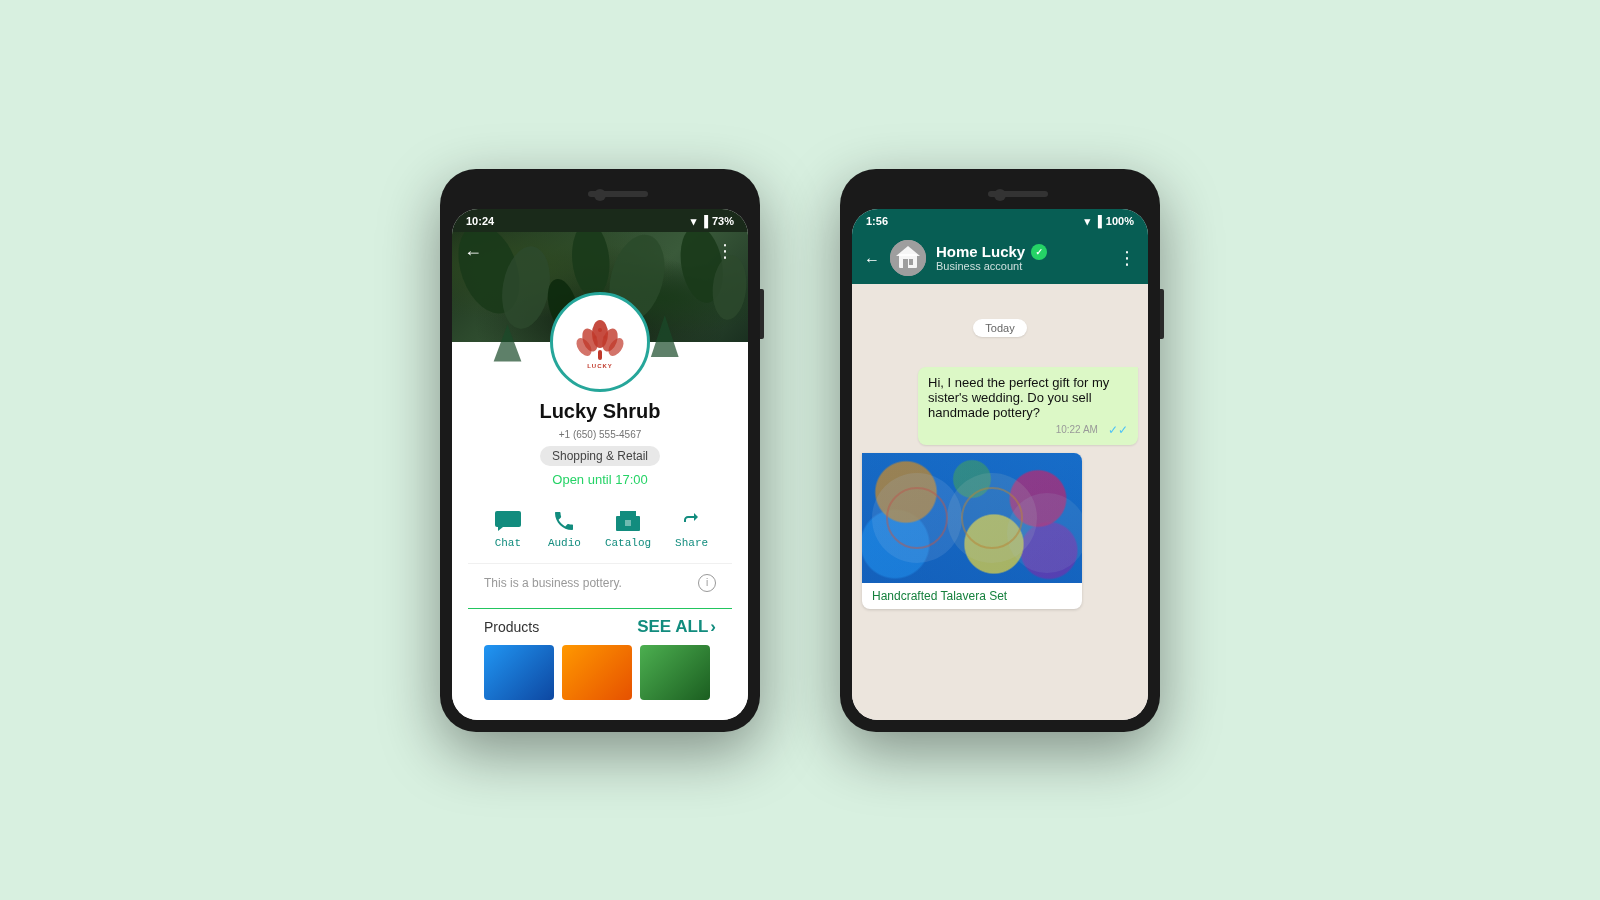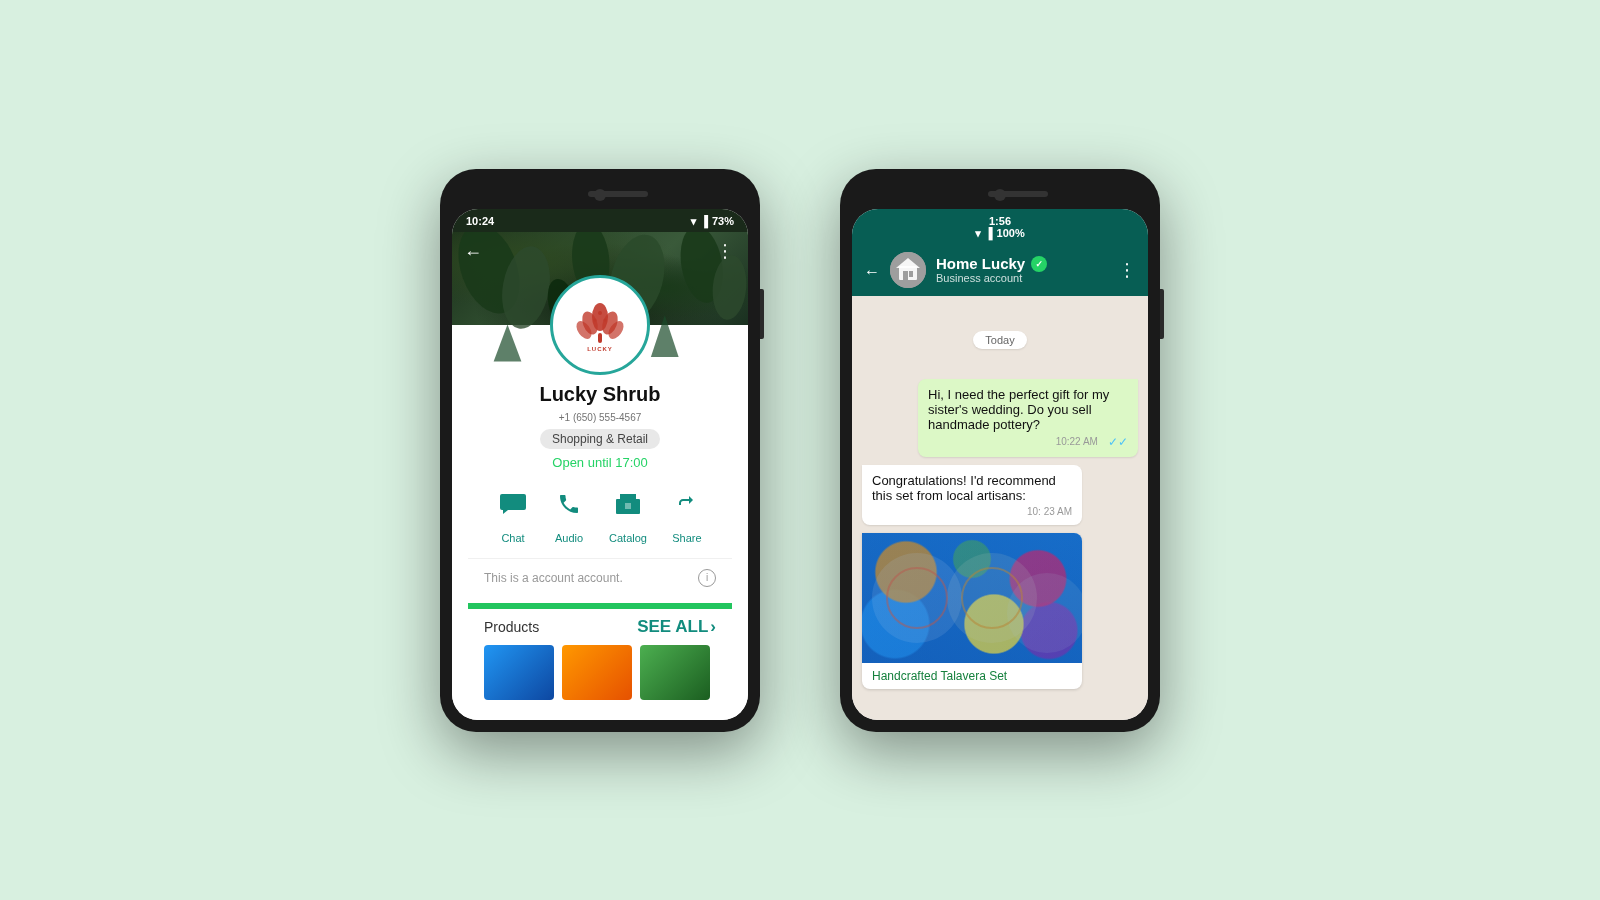--- a/index.html
+++ b/index.html
@@ -71,21 +71,21 @@
     .status-bar {
       display: flex;
       justify-content: space-between;
       align-items: center;
       padding: 6px 14px 4px;
       font-size: 11px;
       font-weight: 600;
       color: #fff;
     }
     .status-bar.dark-bg { background: #1a2a1a; }
-    .status-bar.green-bg { background: #075e54; flex-direction: column; }
+    .status-bar.green-bg { background: #075e54; }
     .status-icons {
       display: flex;
       align-items: center;
       gap: 4px;
     }
 
     .profile-cover {
       height: 160px;
       background: linear-gradient(135deg, #1a2e1a 0%, #2d4a2d 30%, #3a5a3a 60%, #1a3020 100%);
       position: relative;
@@ -185,24 +185,25 @@
       display: flex;
       justify-content: center;
       gap: 24px;
       padding: 12px 0 8px;
       width: 100%;
     }
     .action-btn {
       display: flex;
       flex-direction: column;
       align-items: center;
-      gap: 12px;
+      gap: 0;
       color: #128c7e;
       font-size: 11px;
       font-weight: 500;
+      font-family: Liberation Mono, monospace;
     }
     .action-icon {
       width: 32px;
       height: 32px;
       display: flex;
       align-items: center;
       justify-content: center;
       font-size: 18px;
     }
 
@@ -226,21 +227,21 @@
       display: flex;
       align-items: center;
       justify-content: center;
       font-size: 10px;
       color: #999;
     }
 
     .products-section {
       width: 100%;
       padding: 8px 16px;
-      border-top: 6px solid #22c55e;
+      border-top: 1px solid #22c55e;
     }
     .products-header {
       display: flex;
       justify-content: space-between;
       align-items: center;
       margin-bottom: 8px;
     }
     .products-title {
       font-size: 14px;
       color: #333;
@@ -520,21 +521,21 @@
             <svg width="24" height="24" viewBox="0 0 24 24">
               <path d="M18 8L14 4v3H8c-2.2 0-4 1.8-4 4v2h2v-2c0-1.1.9-2 2-2h6v3l4-4z" fill="#128c7e"></path>
             </svg>
           </div>
           <span>Share</span>
         </div>
       </div>
 
       <div class="profile-footer">
         <div class="business-note">
-          <span>This is a account account.</span>
+          <span>This is a business pottery.</span>
           <div class="info-circle">i</div>
         </div>
       </div>
 
       <div class="products-section">
         <div class="products-header">
           <span class="products-title">Products</span>
           <span class="see-all">
             <span>SEE ALL</span>
             <span>›</span>
@@ -593,26 +594,20 @@
       </div>
 
       <div class="message-sent">
         <span>Hi, I need the perfect gift for my sister's wedding. Do you sell handmade pottery?</span>
         <div class="message-time">
           <span>10:22 AM</span>
           <span class="double-check">✓✓</span>
         </div>
       </div>
 
-      <div class="message-received">
-        <span>Congratulations! I'd recommend this set from local artisans:</span>
-        <div class="message-time">
-          <span>10: 23 AM</span>
-        </div>
-      </div>
 
       <div class="product-card">
         <div class="product-card-image">
           <div class="pottery-bg"></div>
           <svg position="absolute" style="position:absolute;top:0;left:0;width:100%;height:100%" viewBox="0 0 220 130" xmlns="http://www.w3.org/2000/svg">
 
             <ellipse cx="55" cy="65" rx="45" ry="45" fill="#e3f2fd" opacity="0.15"></ellipse>
             <ellipse cx="130" cy="65" rx="45" ry="45" fill="#fff9c4" opacity="0.15"></ellipse>
             <ellipse cx="185" cy="80" rx="40" ry="40" fill="#e8f5e9" opacity="0.12"></ellipse>
 

